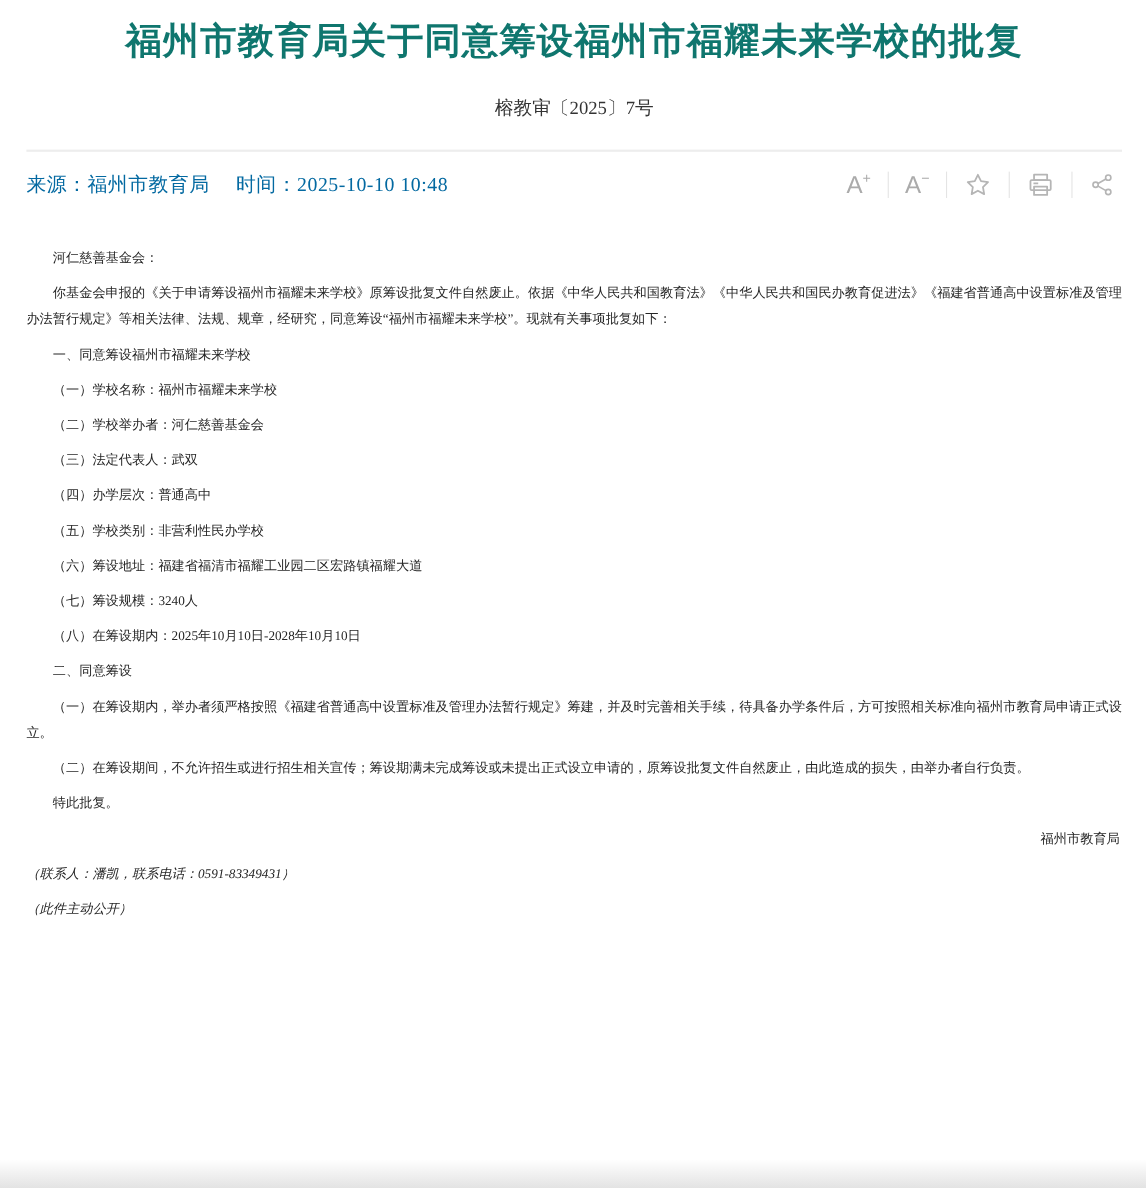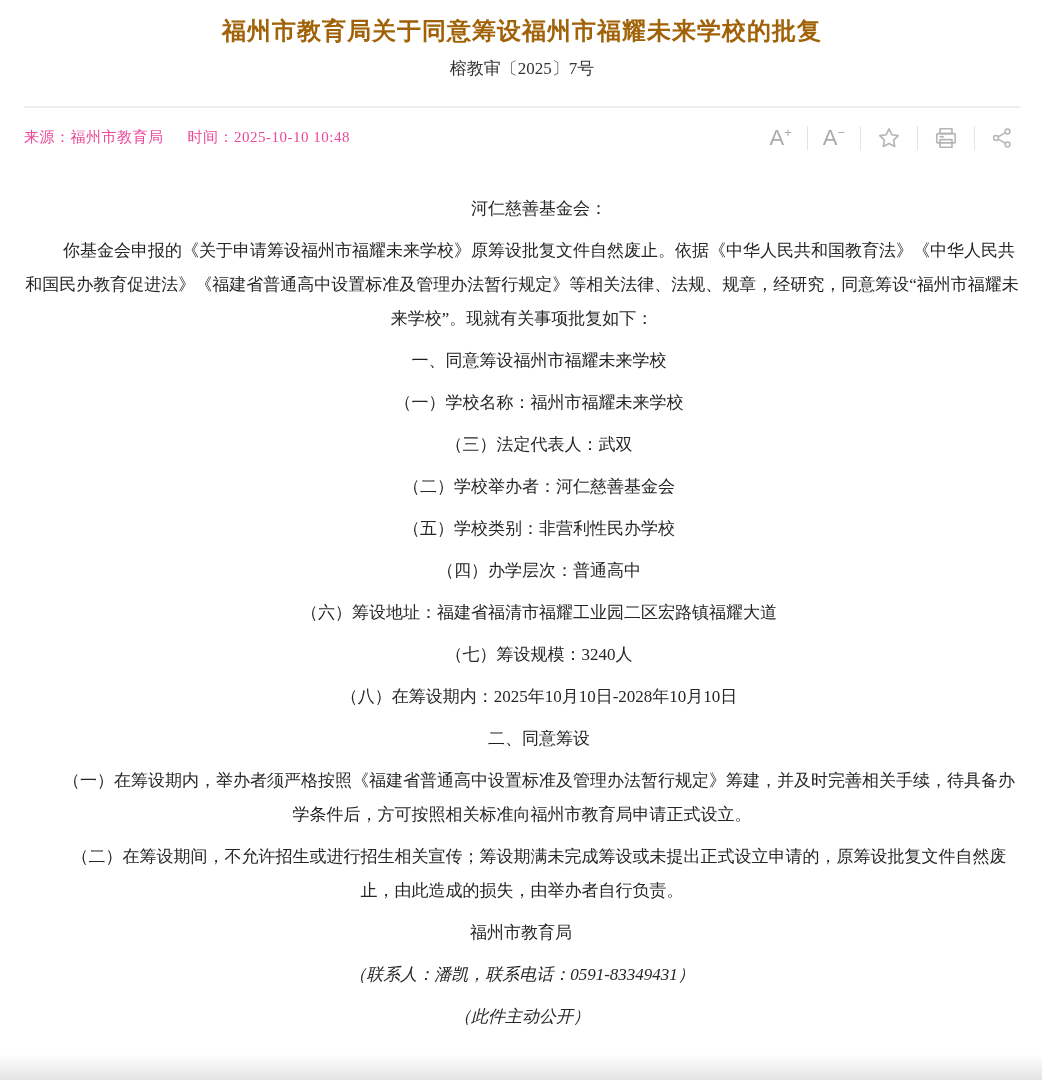--- a/index.html
+++ b/index.html
@@ -16,48 +16,48 @@
   .page {
     width: 100%;
     height: 100%;
     padding: 0 22px 0 24px;
     position: relative;
   }
   
   .doc-header { text-align: center; padding-top: 15px; }
   .doc-title {
     margin: 0;
-    font-size: 24px;
+    font-size: 33px;
     font-weight: bold;
     line-height: 1.4;
-    color: #a16207;
+    color: #0f766e;
     letter-spacing: 1px;
   }
   .doc-number {
-    margin-top: 8px;
+    margin-top: 26px;
     font-size: 17px;
     color: #333333;
   }
   .divider {
     margin-top: 26px;
     border: none;
     border-top: 2px solid #ededed;
     height: 0;
   }
   
   .meta-row {
     margin-top: 12px;
     height: 36px;
     display: flex;
     justify-content: space-between;
     align-items: center;
   }
   .meta-left {
-    font-size: 15px;
-    color: #ec4899;
+    font-size: 18px;
+    color: #0369a1;
     letter-spacing: 0.5px;
   }
   .meta-left .meta-sep { display: inline-block; width: 24px; }
   .toolbar {
     display: flex;
     align-items: center;
     color: #b3b3b3;
   }
   .tool-btn {
     display: flex;
@@ -82,25 +82,24 @@
     width: 1px;
     height: 24px;
     background: #e4e4e4;
     margin: 0 9px;
   }
   .tool-btn svg { display: block; }
   
   .article { margin-top: 36px; }
   .article p {
     margin: 8px 0;
-    font-size: 17px;
+    font-size: 12px;
     line-height: 2;
     text-indent: 2em;
     color: #262626;
-    text-align: center;
   }
   .article p.heading { font-weight: normal; color: #1f1f1f; }
   .article p.no-indent { text-indent: 0; font-style: italic; }
   .sig-block { text-align: right; padding-right: 2px; }
   .sig-block p { text-indent: 0; }
   
   .bottom-fade {
     position: absolute;
     left: 0; right: 0; bottom: 0;
     height: 26px;
@@ -166,32 +165,33 @@
       </div>
     </div>
   </div>
 
   <article class="article">
     <p>河仁慈善基金会：</p>
     <p>你基金会申报的《关于申请筹设福州市福耀未来学校》原筹设批复文件自然废止。依据《中华人民共和国教育法》《中华人民共和国民办教育促进法》《福建省普通高中设置标准及管理办法暂行规定》等相关法律、法规、规章，经研究，同意筹设“福州市福耀未来学校”。现就有关事项批复如下：</p>
 
     <p class="heading">一、同意筹设福州市福耀未来学校</p>
     <p>（一）学校名称：福州市福耀未来学校</p>
+    <p>（二）学校举办者：河仁慈善基金会</p>
     <p>（三）法定代表人：武双</p>
-    <p>（二）学校举办者：河仁慈善基金会</p>
+    <p>（四）办学层次：普通高中</p>
     <p>（五）学校类别：非营利性民办学校</p>
-    <p>（四）办学层次：普通高中</p>
     <p>（六）筹设地址：福建省福清市福耀工业园二区宏路镇福耀大道</p>
     <p>（七）筹设规模：3240人</p>
     <p>（八）在筹设期内：2025年10月10日-2028年10月10日</p>
 
     <p class="heading">二、同意筹设</p>
     <p>（一）在筹设期内，举办者须严格按照《福建省普通高中设置标准及管理办法暂行规定》筹建，并及时完善相关手续，待具备办学条件后，方可按照相关标准向福州市教育局申请正式设立。</p>
     <p>（二）在筹设期间，不允许招生或进行招生相关宣传；筹设期满未完成筹设或未提出正式设立申请的，原筹设批复文件自然废止，由此造成的损失，由举办者自行负责。</p>
 
+    <p>特此批复。</p>
 
     <div class="sig-block">
       <p>福州市教育局</p>
     </div>
 
     <p class="no-indent">（联系人：潘凯，联系电话：0591-83349431）</p>
     <p class="no-indent">（此件主动公开）</p>
   </article>
 
   <div class="bottom-fade"></div>

